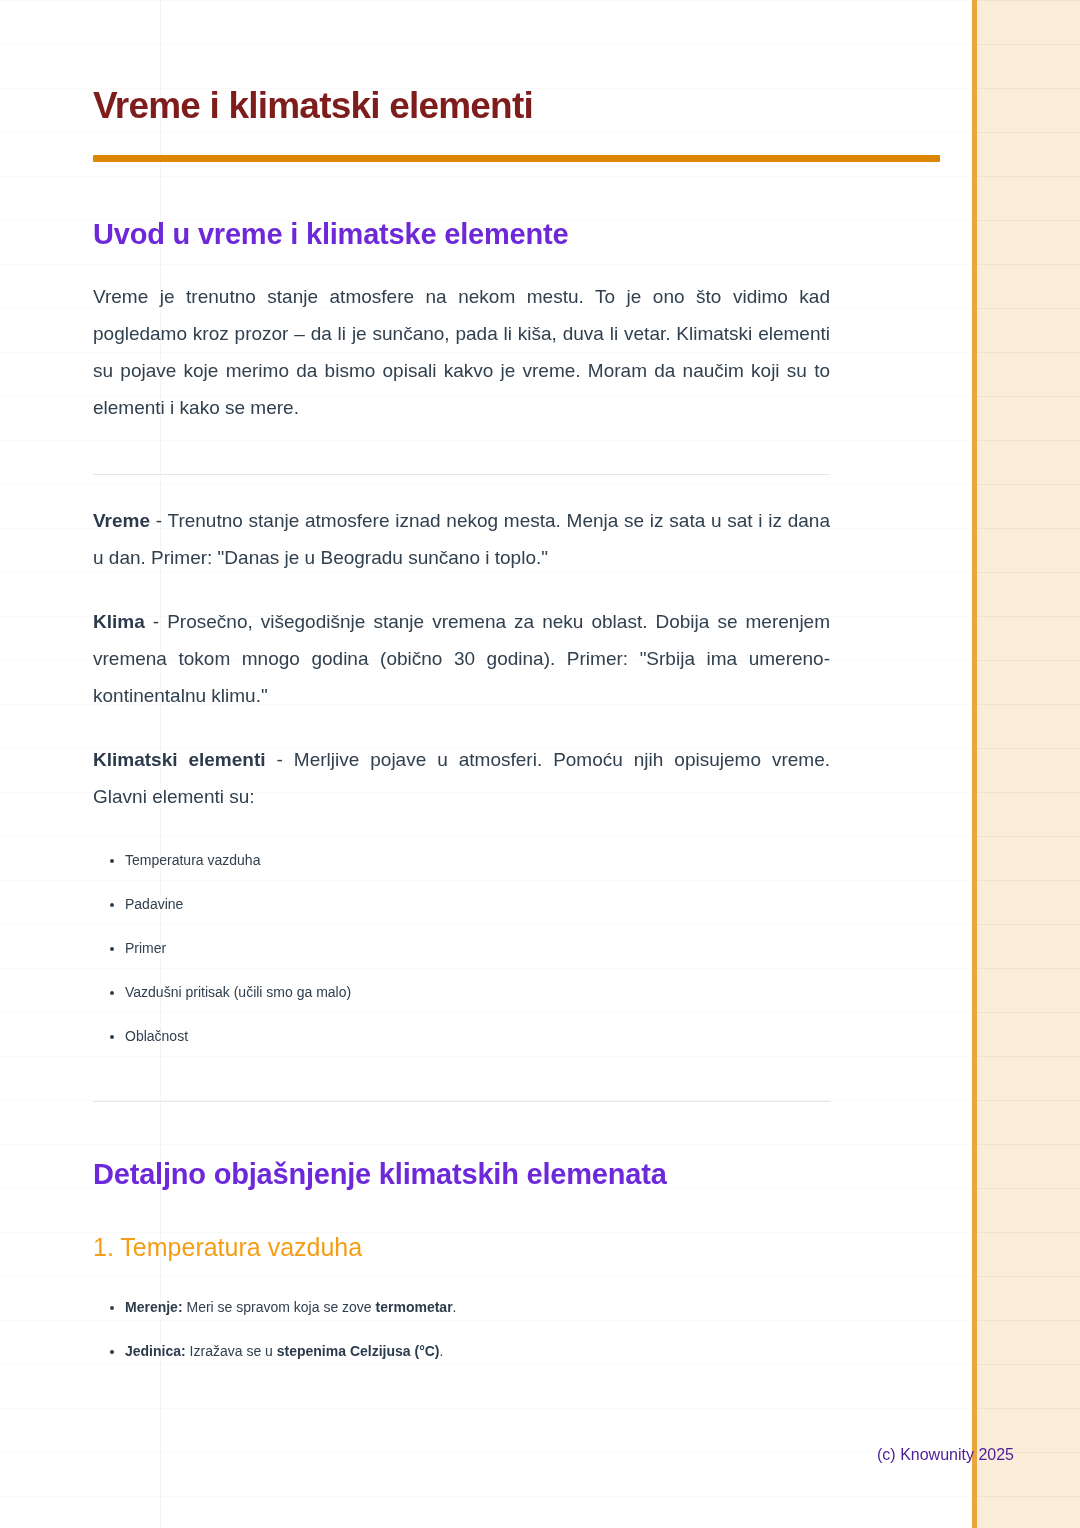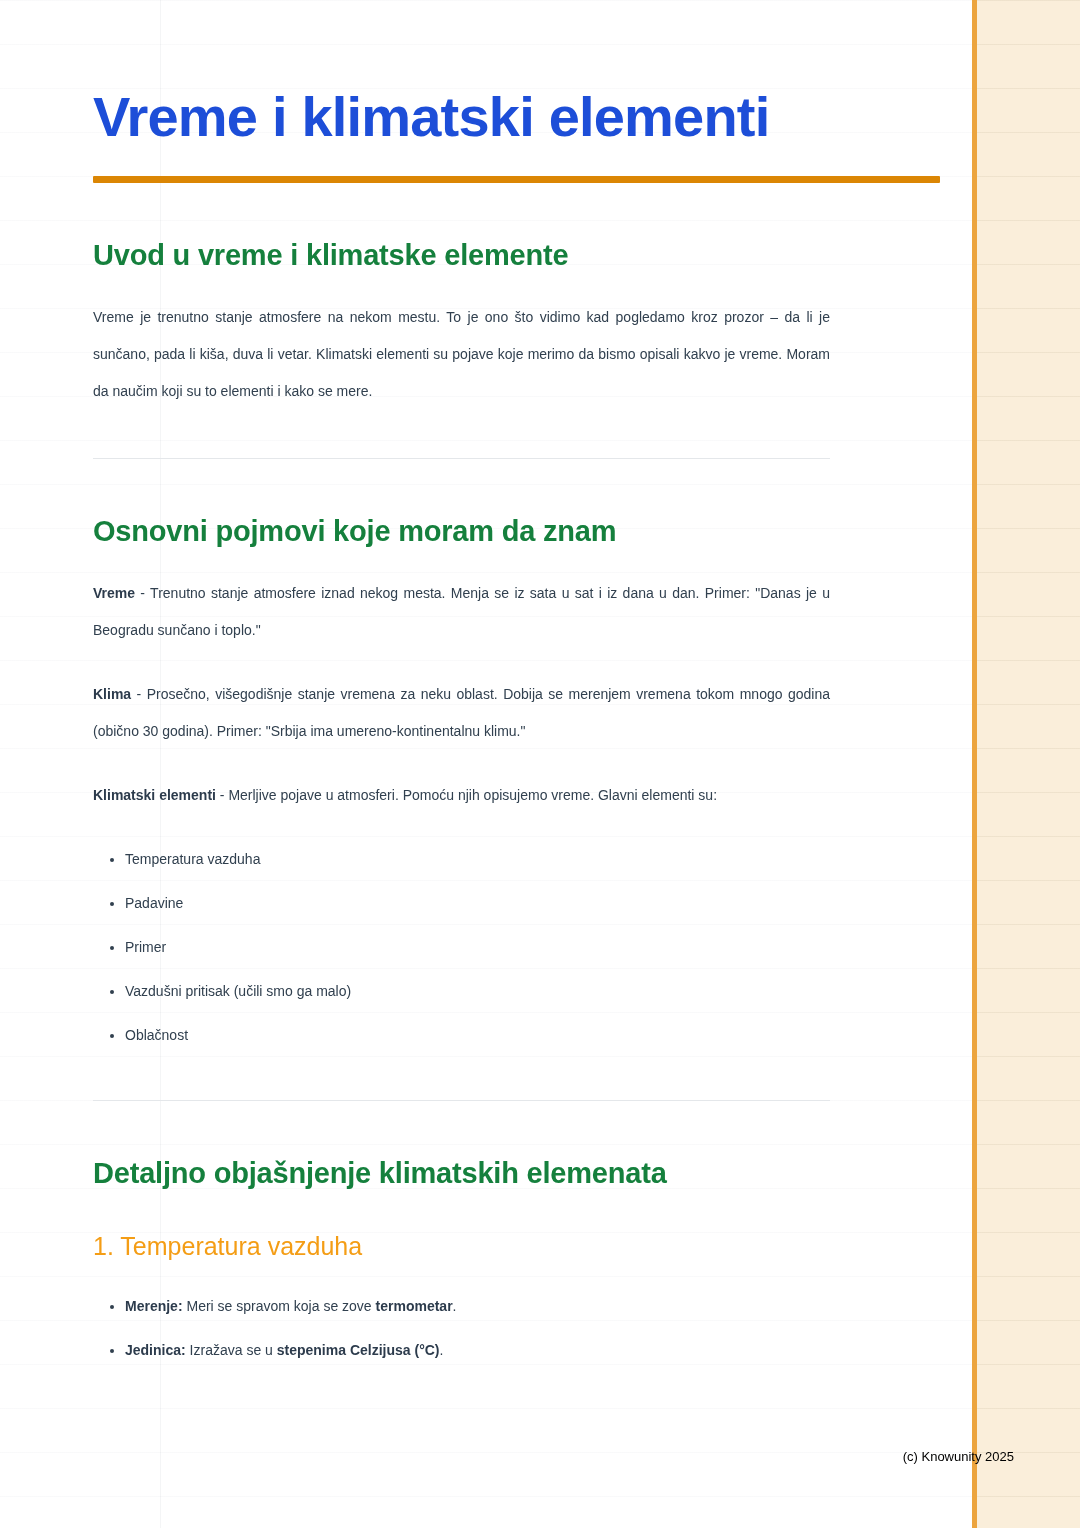--- a/index.html
+++ b/index.html
@@ -43,50 +43,50 @@
     );
     z-index: 2;
   }
   .content {
     position: absolute;
     left: 93px; top: 86px;
     width: 847px;
     z-index: 3;
   }
   h1.page-title {
-    font-size: 56px;
+    font-size: 37px;
     font-weight: 700;
     letter-spacing: -0.8px;
-    color: #1d4ed8;
+    color: #7f1d1d;
     line-height: 1.1;
   }
   .title-rule {
     margin-top: 28px;
     height: 7px;
     width: 847px;
     background: #DB8604;
     border-radius: 1px;
   }
   h2.sec {
     margin-top: 56px;
     font-size: 29px;
     font-weight: 700;
-    color: #15803d;
+    color: #6d28d9;
     letter-spacing: -0.2px;
   }
   h3.subsec {
     margin-top: 42px;
     font-size: 25px;
     font-weight: 400;
     color: #F49D15;
   }
   p.body {
     margin-top: 27px;
     width: 737px;
-    font-size: 14px;
+    font-size: 19px;
     line-height: 37px;
     text-align: justify;
     color: #31404F;
   }
   p.body strong, li strong { font-weight: 700; color: #2C3B4C; }
   hr.divider {
     margin-top: 48px;
     width: 737px;
     border: none;
     border-top: 1px solid #E4E7EA;
@@ -101,22 +101,22 @@
   ul.blist > li {
     font-size: 14px;
     line-height: 30px;
     margin: 14px 0;
     color: #31404F;
   }
   .watermark {
     position: absolute;
     right: 66px;
     bottom: 64px;
-    font-size: 13px;
-    color: #000000;
+    font-size: 16px;
+    color: #4c1d95;
     z-index: 4;
   }
 </style>
 </head>
 <body>
 
 <div class="page-lines"></div>
 <div class="margin-line"></div>
 <div class="orange-line"></div>
 <div class="cream-stripe"></div>
@@ -127,21 +127,20 @@
   <div class="title-rule"></div>
 
   <section>
     <h2 class="sec">Uvod u vreme i klimatske elemente</h2>
     <p class="body">Vreme je trenutno stanje atmosfere na nekom mestu. To je ono što vidimo kad pogledamo kroz prozor – da li je sunčano, pada li kiša, duva li vetar. Klimatski elementi su pojave koje merimo da bismo opisali kakvo je vreme. Moram da naučim koji su to elementi i kako se mere.</p>
   </section>
 
   <hr class="divider">
 
   <section>
-    <h2 class="sec">Osnovni pojmovi koje moram da znam</h2>
 
     <p class="body"><strong>Vreme</strong><span> - Trenutno stanje atmosfere iznad nekog mesta. Menja se iz sata u sat i iz dana u dan. Primer: "Danas je u Beogradu sunčano i toplo."</span></p>
 
     <p class="body"><strong>Klima</strong><span> - Prosečno, višegodišnje stanje vremena za neku oblast. Dobija se merenjem vremena tokom mnogo godina (obično 30 godina). Primer: "Srbija ima umereno-kontinentalnu klimu."</span></p>
 
     <p class="body"><strong>Klimatski elementi</strong><span> - Merljive pojave u atmosferi. Pomoću njih opisujemo vreme. Glavni elementi su:</span></p>
 
     <ul class="blist">
       <li>Temperatura vazduha</li>
       <li>Padavine</li>

